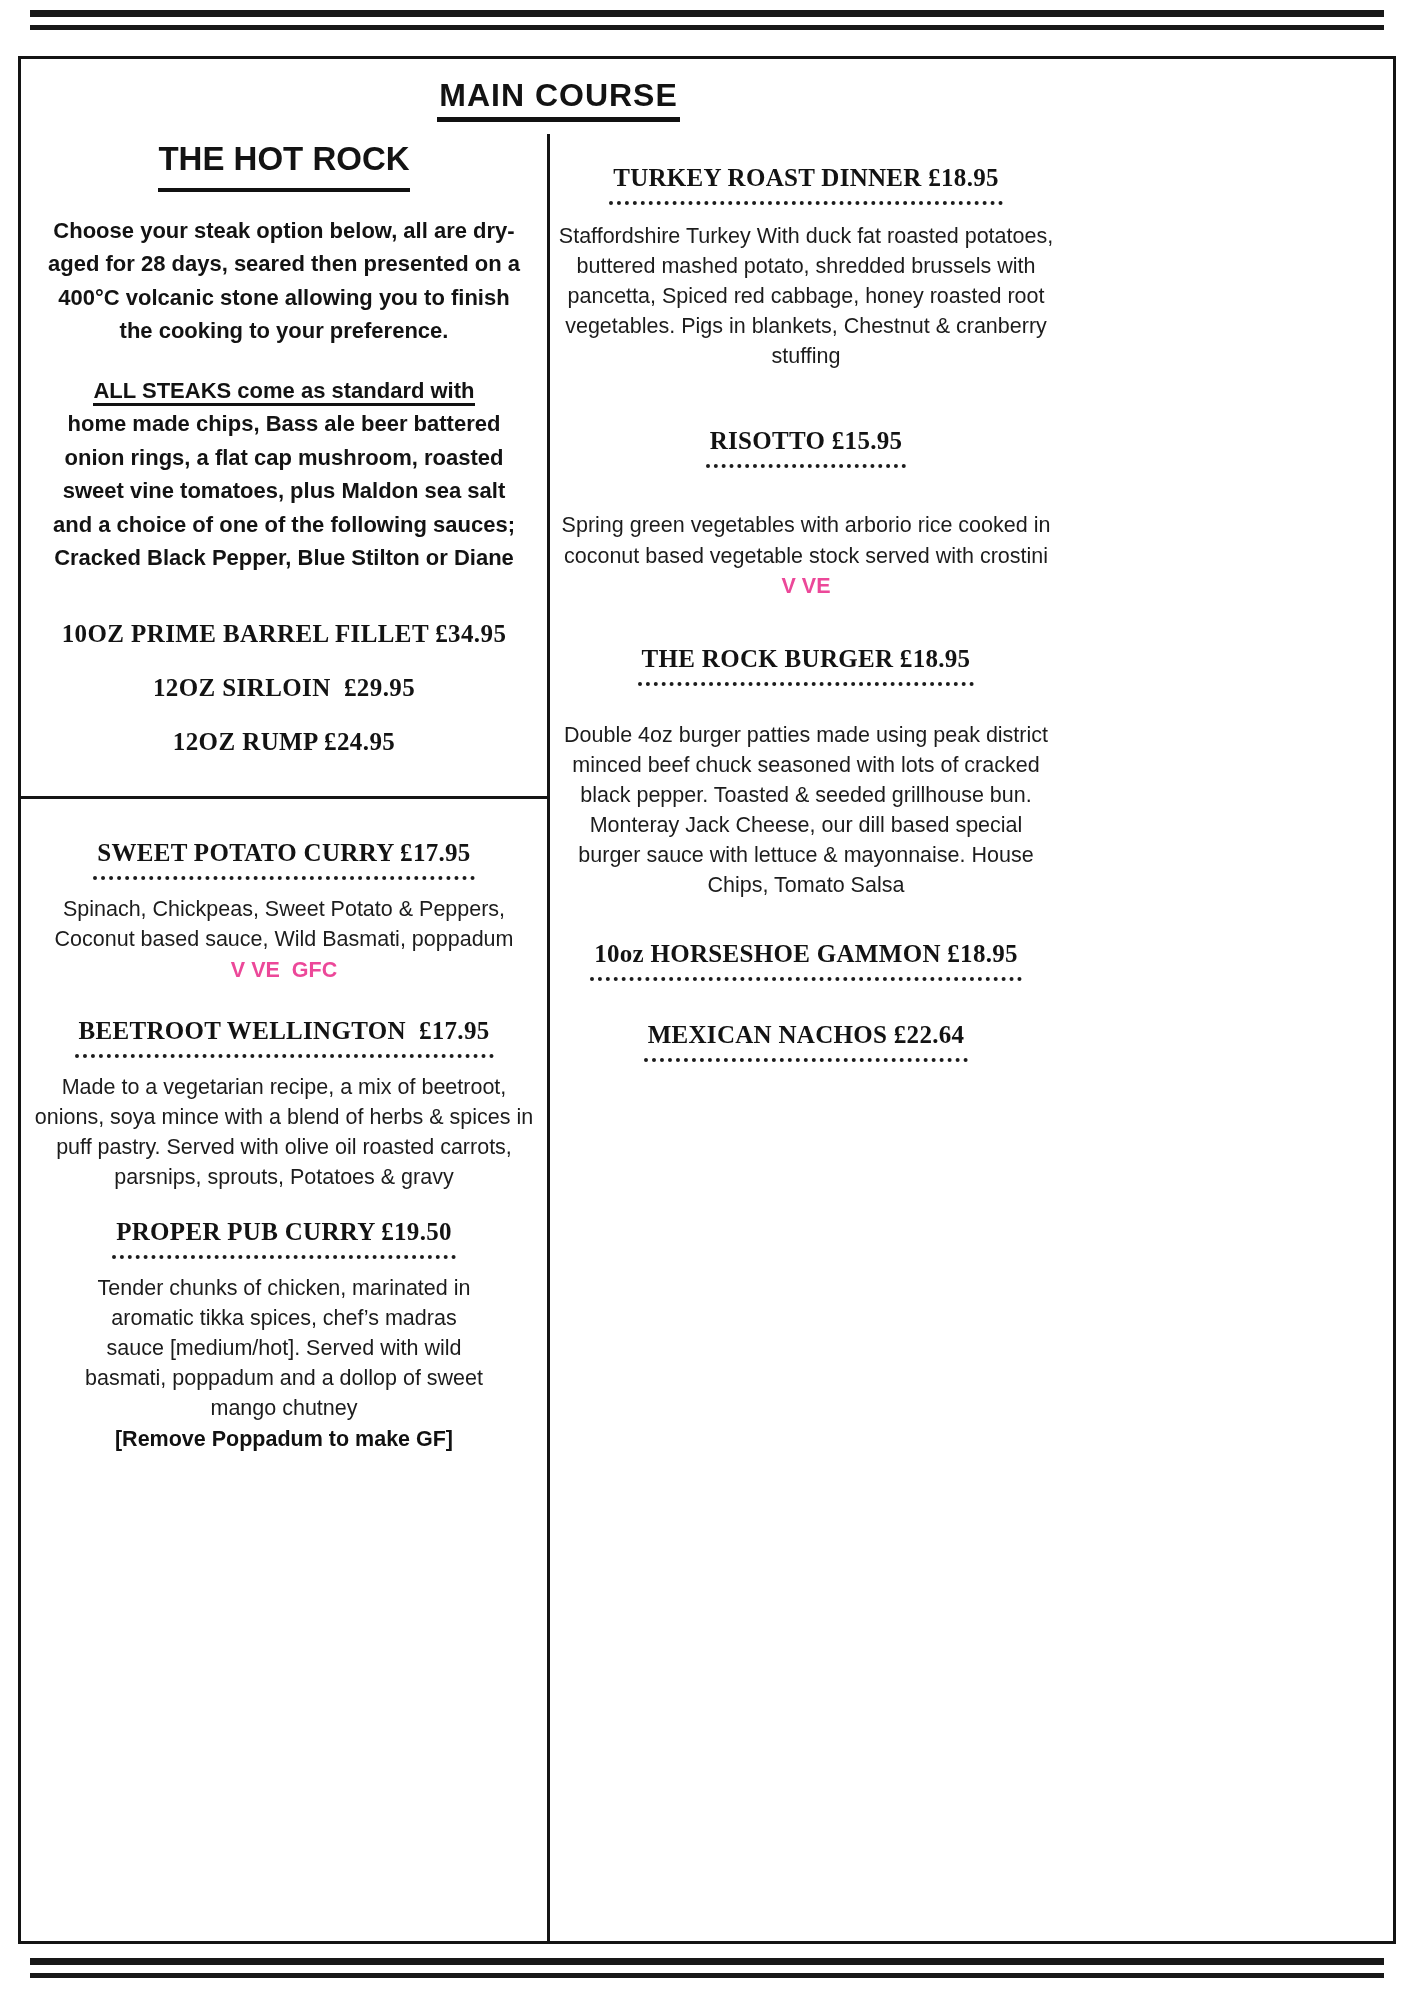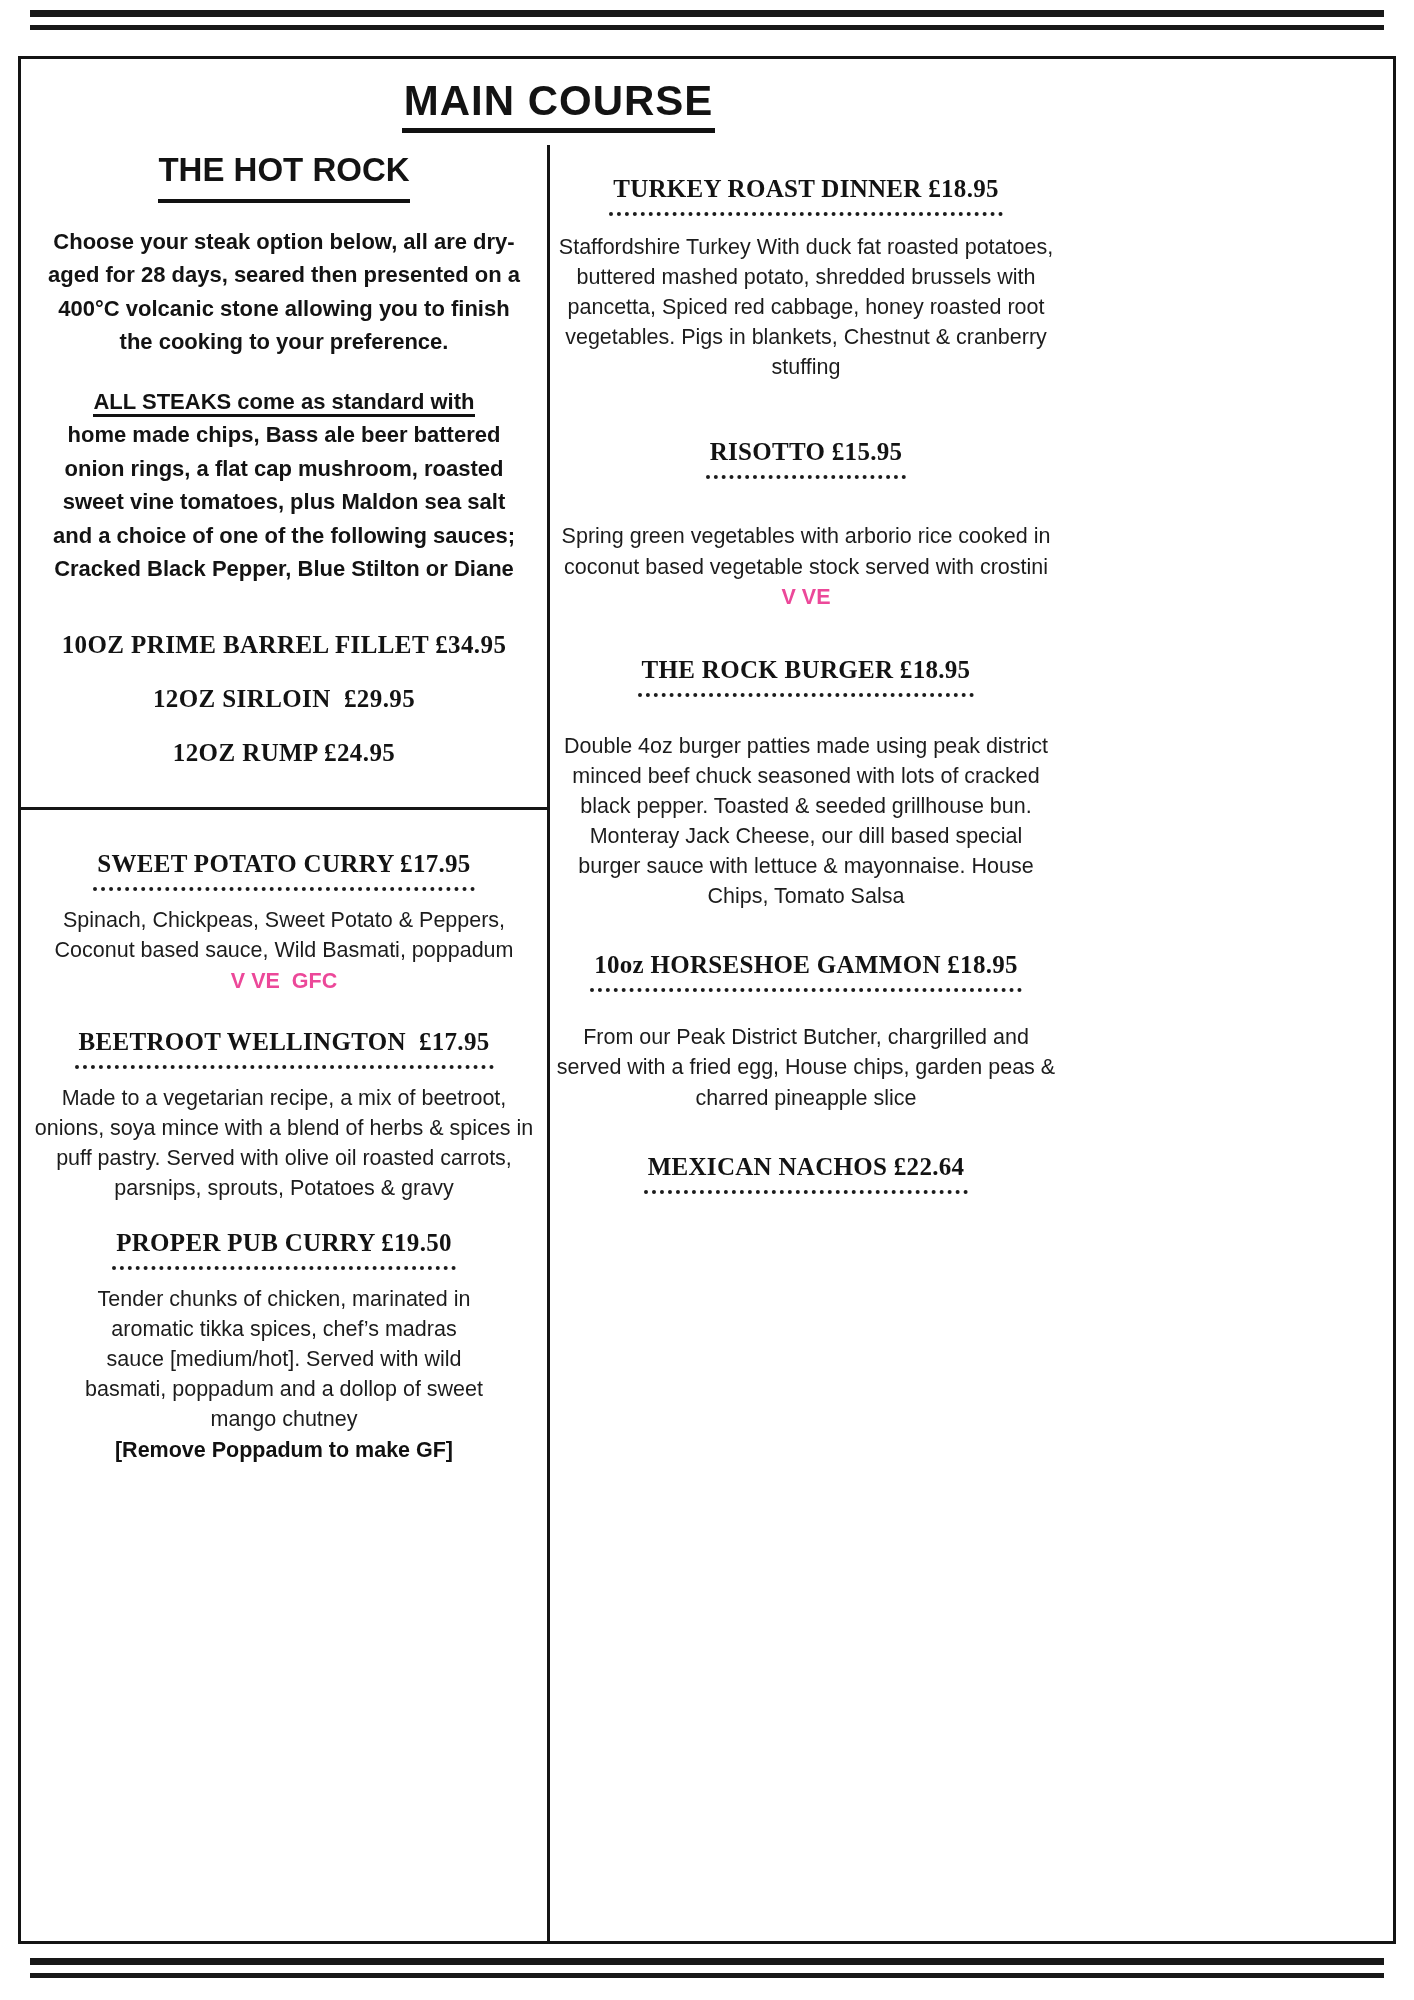--- a/index.html
+++ b/index.html
@@ -21,21 +21,21 @@
     margin: 26px 18px 0;
     border: 3px solid #141414;
     height: 1888px;
     display: flex;
     flex-direction: column;
   }
 
   .title-row { width: 1075px; text-align: center; margin-top: 18px; }
   .title-text {
     display: inline-block;
-    font-size: 42px;
+    font-size: 32px;
     font-weight: bold;
     letter-spacing: 1px;
     border-bottom: 5px solid #111;
     padding: 0 2px 3px;
   }
 
   .columns { display: flex; flex: 1; margin-top: 12px; min-height: 0; }
   .col-left { width: 529px; border-right: 3px solid #151515; text-align: center; }
   .col-right { width: 512px; padding: 0 6px; text-align: center; }
 
@@ -155,21 +155,20 @@
           <p class="item-desc"><span>Spring green vegetables with arborio rice cooked in coconut based vegetable stock served with crostini</span>  <strong class="tags">V VE</strong></p>
         </section>
 
         <section class="menu-item r3">
           <h3 class="item-head"><span class="dotted">THE ROCK BURGER £18.95</span></h3>
           <p class="item-desc">Double 4oz burger patties made using peak district minced beef chuck seasoned with lots of cracked black pepper. Toasted &amp; seeded grillhouse bun. Monteray Jack Cheese, our dill based special burger sauce with lettuce &amp; mayonnaise. House Chips,  Tomato Salsa</p>
         </section>
 
         <section class="menu-item r4">
           <h3 class="item-head"><span class="dotted">10oz HORSESHOE GAMMON £18.95</span></h3>
-          <p class="item-desc">From our Peak District Butcher, chargrilled and served with a fried egg, House chips, garden peas &amp; charred pineapple slice</p>
         </section>
 
 
         <section class="menu-item r6">
           <h3 class="item-head"><span class="dotted">MEXICAN NACHOS £22.64</span></h3>
         </section>
 
       </div>
 
     </div>

